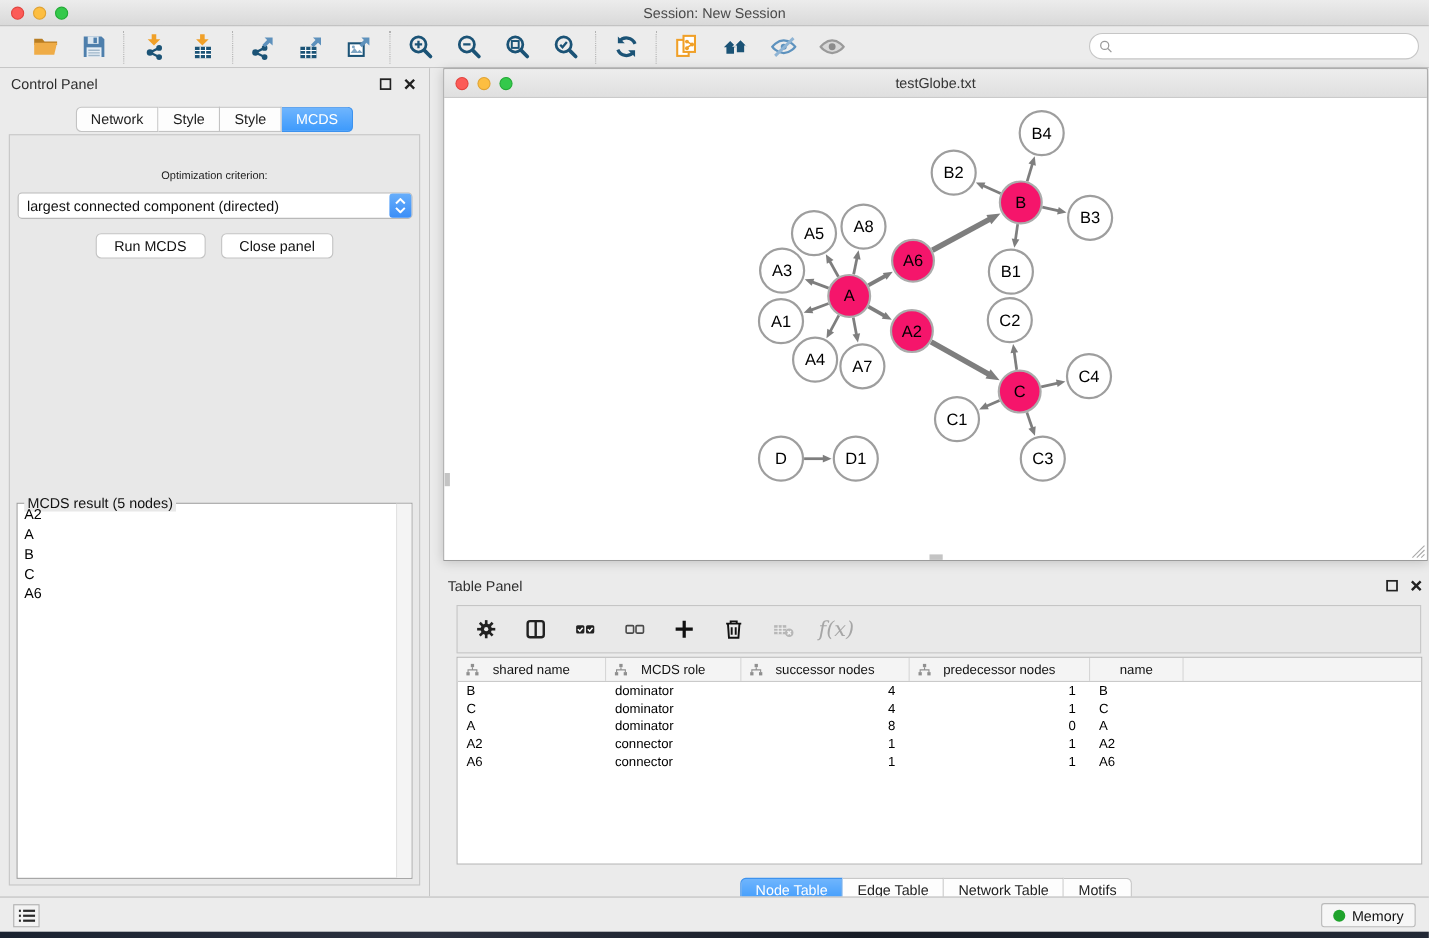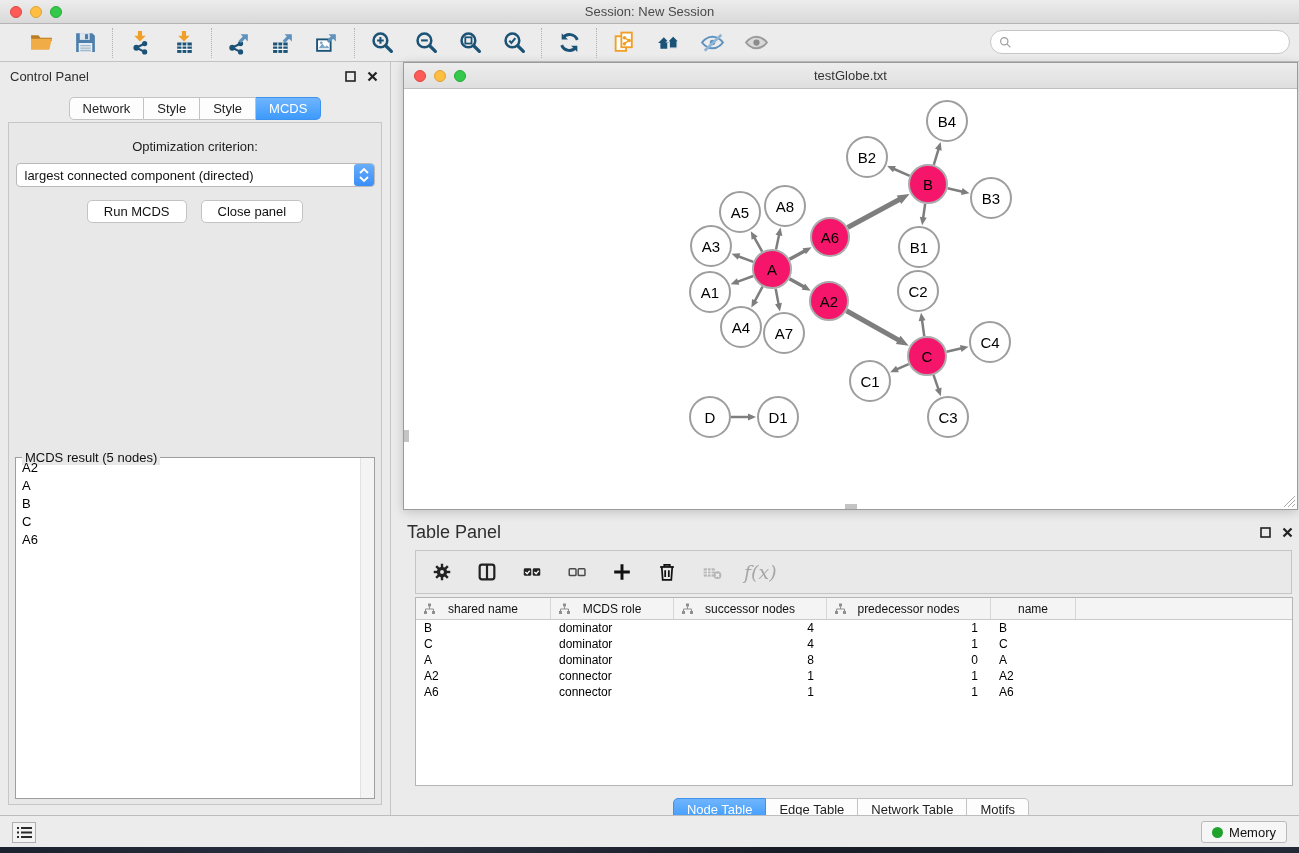--- a/index.html
+++ b/index.html
@@ -35,21 +35,21 @@
   .panel-head .ptitle { font-size:13px; color:#2E2E2E; flex:1; }
   .win-ic { width:16px; height:16px; display:flex; align-items:center; justify-content:center; background:none; border:none; margin-left:6px; }
 
   .seg { display:flex; justify-content:center; margin-top:7px; }
   .seg .tab { background:#FDFDFD; border:1px solid #C3C3C3; border-left:none; padding:3px 13px; font-size:13px; color:#222; }
   .seg .tab:first-child { border-left:1px solid #C3C3C3; border-radius:5px 0 0 5px; }
   .seg .tab:last-child { border-radius:0 5px 5px 0; }
   .seg .tab.active { background:linear-gradient(#6FB5FD,#3D9AFC); color:#FFFFFF; border-color:#3D92EE; }
 
   .cp-pane { position:absolute; left:8px; right:8px; top:60px; bottom:10px; background:#E8E8E8; border:1px solid #C6C6C6; }
-  .opt-label { text-align:center; font-size:13px; color:#1C1C1C; margin-top:16px; }
+  .opt-label { text-align:center; font-size:10px; color:#1C1C1C; margin-top:32px; }
   .mac-select { width:359px; height:24px; margin:9px auto 0; background:#FFFFFF; border:1px solid #B9B9B9;
     border-radius:4px; display:flex; align-items:center; position:relative; }
   .mac-select .sel-text { font-size:13px; color:#111; padding-left:8px; flex:1; white-space:nowrap; overflow:hidden; }
   .mac-select .stepper { width:20px; height:22px; border-radius:3px; background:linear-gradient(#67AEFB,#3B8EF7);
     display:flex; flex-direction:column; align-items:center; justify-content:center; gap:2px; }
   .btn-row { display:flex; justify-content:center; gap:14px; margin-top:13px; }
   .mac-btn { background:#FFFFFF; border:1px solid #C3C3C3; border-radius:5px; height:23px; padding:0 16px; font-size:13px; color:#111;
     font-family:"Liberation Sans", sans-serif; }
 
   .mcds-fieldset { position:absolute; left:6px; right:6px; top:334px; bottom:5px; border:1px solid #9E9E9E; background:#FFFFFF; }
@@ -69,21 +69,21 @@
   .net-titlebar .title { width:100%; text-align:center; font-size:13px; color:#333; }
   .net-canvas { position:absolute; left:0; top:26px; right:0; bottom:0; background:#FFFFFF; overflow:hidden; }
   .net-canvas svg.graph { position:absolute; left:0; top:0; }
   .grip { position:absolute; right:1px; bottom:1px; }
   .vnub { position:absolute; left:0; top:341px; width:5px; height:12px; background:#C4C4C4; }
   .hnub { position:absolute; left:441px; bottom:0; width:12px; height:5px; background:#C4C4C4; }
 
   
   .table-panel { position:absolute; left:12px; right:0; top:456px; bottom:0; }
   .tp-head { height:28px; display:flex; align-items:center; padding:0 4px; }
-  .tp-head .ptitle { font-size:18px; color:#2E2E2E; flex:1; }
+  .tp-head .ptitle { font-size:13px; color:#2E2E2E; flex:1; }
   .tp-toolbar { position:absolute; left:12px; right:7px; top:32px; height:44px; background:#E9E9E9; border:1px solid #C5C5C5;
     display:flex; align-items:center; gap:19px; padding-left:13px; }
   .tp-btn { width:26px; height:26px; background:none; border:none; display:flex; align-items:center; justify-content:center; }
   .tp-btn svg { width:22px; height:22px; }
   .fx { font-family:"DejaVu Serif", serif; font-style:italic; font-size:19px; color:#A6A6A6; }
 
   .tp-table { position:absolute; left:12px; right:6px; top:79px; height:189px; background:#FFFFFF; border:1px solid #B5B5B5; overflow:hidden; }
   .thead { display:flex; height:22px; background:#F4F4F4; border-bottom:1px solid #CACACA; }
   .th { position:relative; display:flex; align-items:center; justify-content:center; font-size:12px; color:#111; border-right:1px solid #D6D6D6; }
   .th .tree-ic { position:absolute; left:7px; top:5px; }

